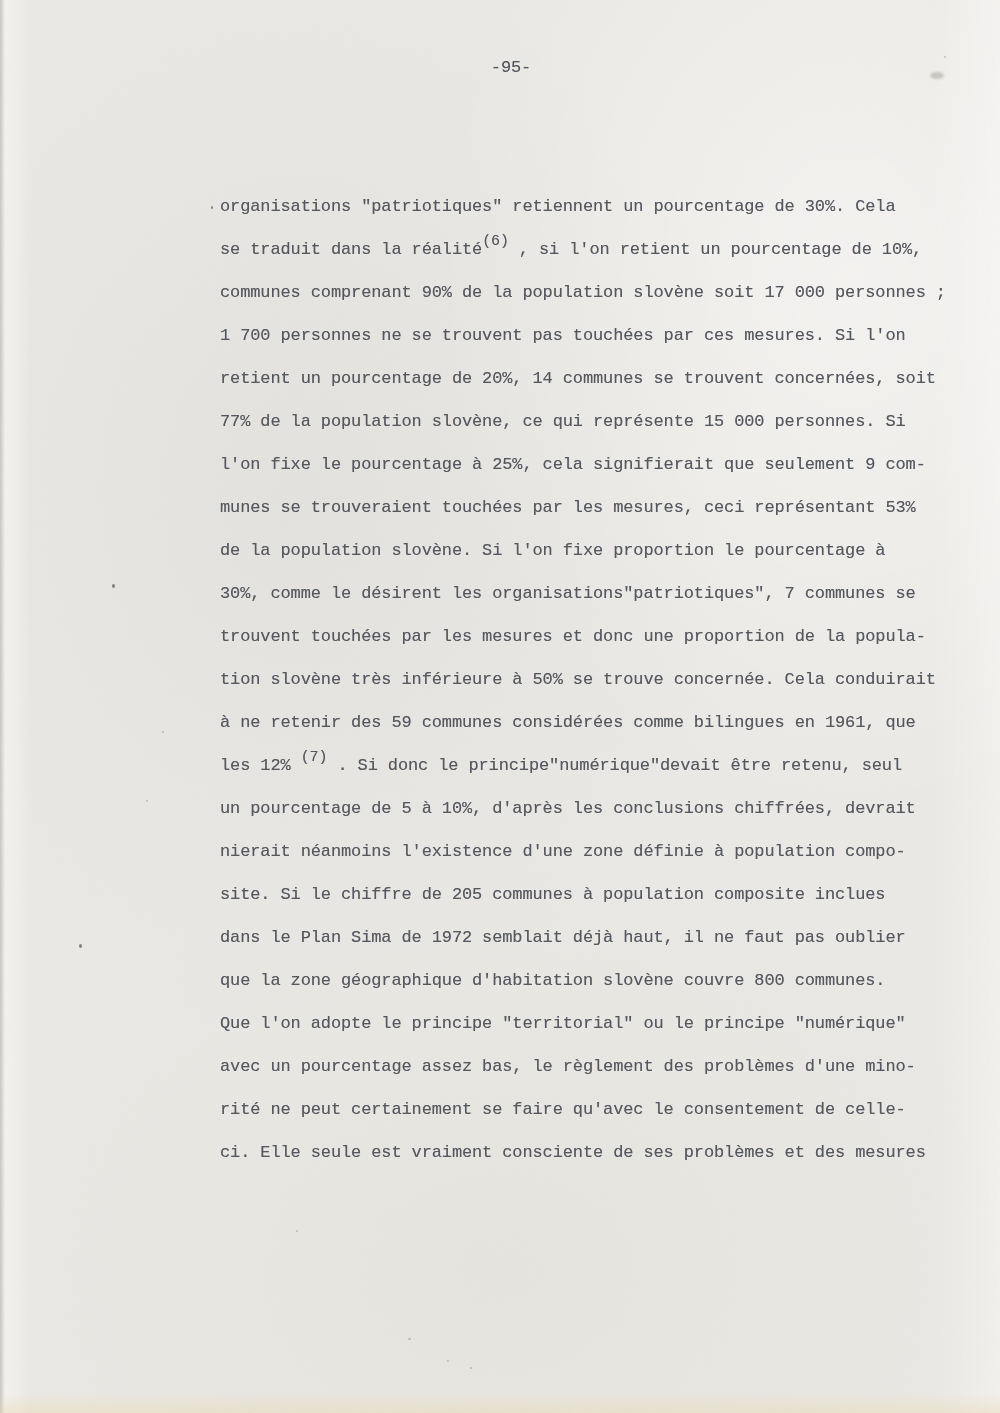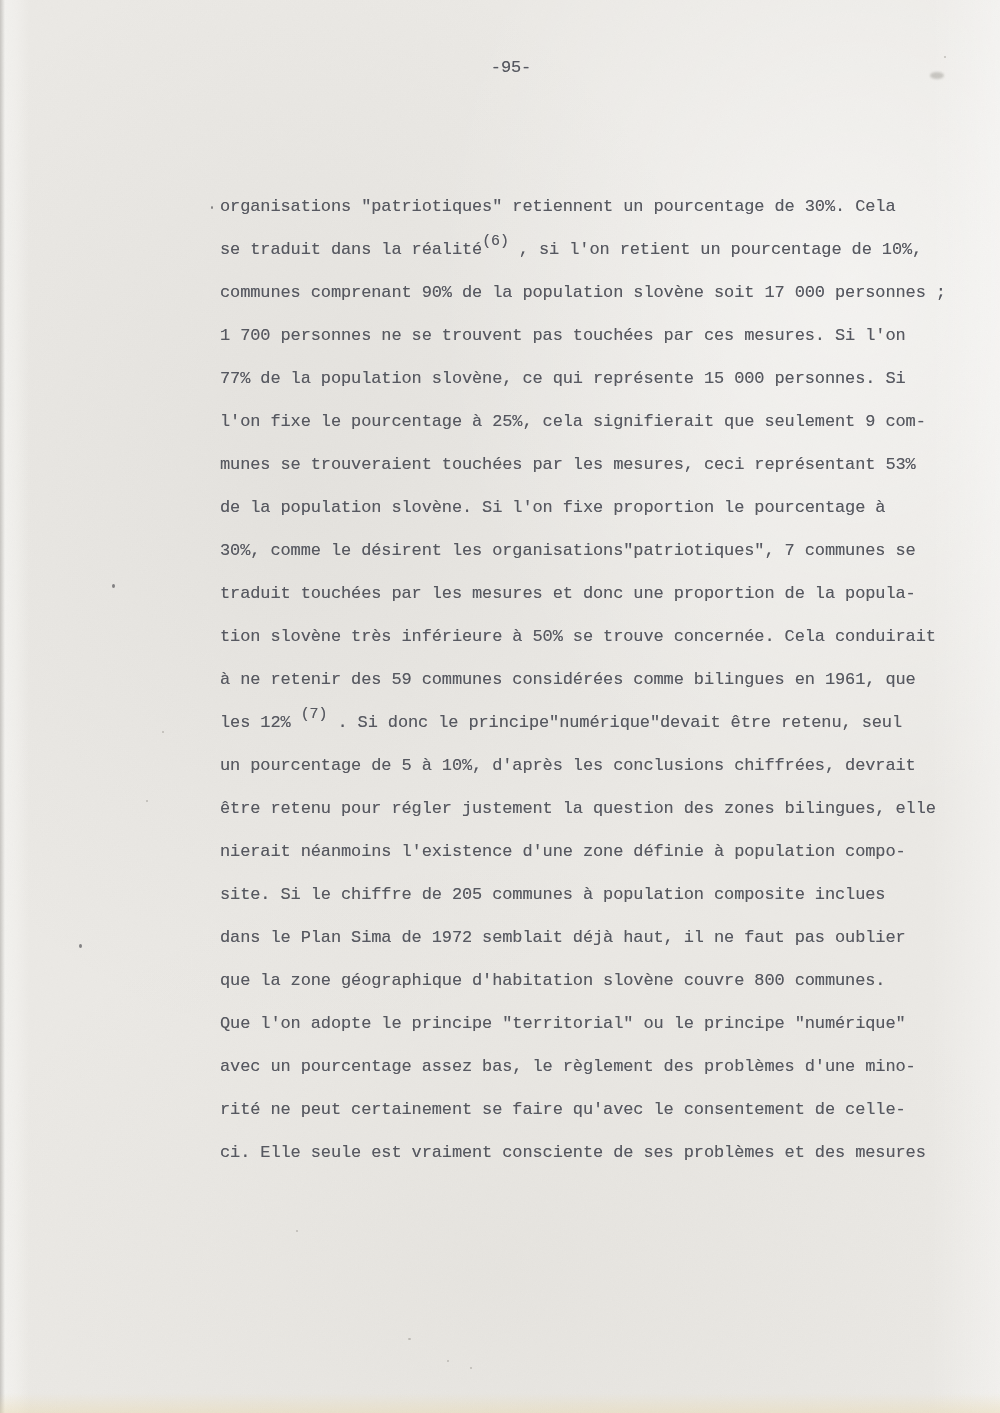--- a/index.html
+++ b/index.html
@@ -88,31 +88,31 @@
   <div class="edge-right"></div>
   <div class="edge-bottom"></div>
 
   <div class="page-number">-95-</div>
 
   <div class="text-block">
       <div class="tline"><span>organisations "patriotiques" retiennent un pourcentage de 30%. Cela</span></div>
       <div class="tline"><span>se traduit dans la réalité</span><span class="sup">(6)</span><span> , si l'on retient un pourcentage de 10%,</span></div>
       <div class="tline"><span>communes comprenant 90% de la population slovène soit 17 000 personnes ;</span></div>
       <div class="tline"><span>1 700 personnes ne se trouvent pas touchées par ces mesures. Si l'on</span></div>
+      <div class="tline"><span>retient un pourcentage de 20%, 14 communes se trouvent concernées, soit</span></div>
       <div class="tline"><span>77% de la population slovène, ce qui représente 15 000 personnes. Si</span></div>
       <div class="tline"><span>l'on fixe le pourcentage à 25%, cela signifierait que seulement 9 com-</span></div>
       <div class="tline"><span>munes se trouveraient touchées par les mesures, ceci représentant 53%</span></div>
       <div class="tline"><span>de la population slovène. Si l'on fixe proportion le pourcentage à</span></div>
       <div class="tline"><span>30%, comme le désirent les organisations"patriotiques", 7 communes se</span></div>
-      <div class="tline"><span>traduit touchées par les mesures et donc une proportion de la popula-</span></div>
+      <div class="tline"><span>trouvent touchées par les mesures et donc une proportion de la popula-</span></div>
       <div class="tline"><span>tion slovène très inférieure à 50% se trouve concernée. Cela conduirait</span></div>
       <div class="tline"><span>à ne retenir des 59 communes considérées comme bilingues en 1961, que</span></div>
       <div class="tline"><span>les 12% </span><span class="sup">(7)</span><span> . Si donc le principe"numérique"devait être retenu, seul</span></div>
       <div class="tline"><span>un pourcentage de 5 à 10%, d'après les conclusions chiffrées, devrait</span></div>
-      <div class="tline"><span>être retenu pour régler justement la question des zones bilingues, elle</span></div>
       <div class="tline"><span>nierait néanmoins l'existence d'une zone définie à population compo-</span></div>
       <div class="tline"><span>site. Si le chiffre de 205 communes à population composite inclues</span></div>
       <div class="tline"><span>dans le Plan Sima de 1972 semblait déjà haut, il ne faut pas oublier</span></div>
       <div class="tline"><span>que la zone géographique d'habitation slovène couvre 800 communes.</span></div>
       <div class="tline"><span>Que l'on adopte le principe "territorial" ou le principe "numérique"</span></div>
       <div class="tline"><span>avec un pourcentage assez bas, le règlement des problèmes d'une mino-</span></div>
       <div class="tline"><span>rité ne peut certainement se faire qu'avec le consentement de celle-</span></div>
       <div class="tline"><span>ci. Elle seule est vraiment consciente de ses problèmes et des mesures</span></div>
     </div>
 

